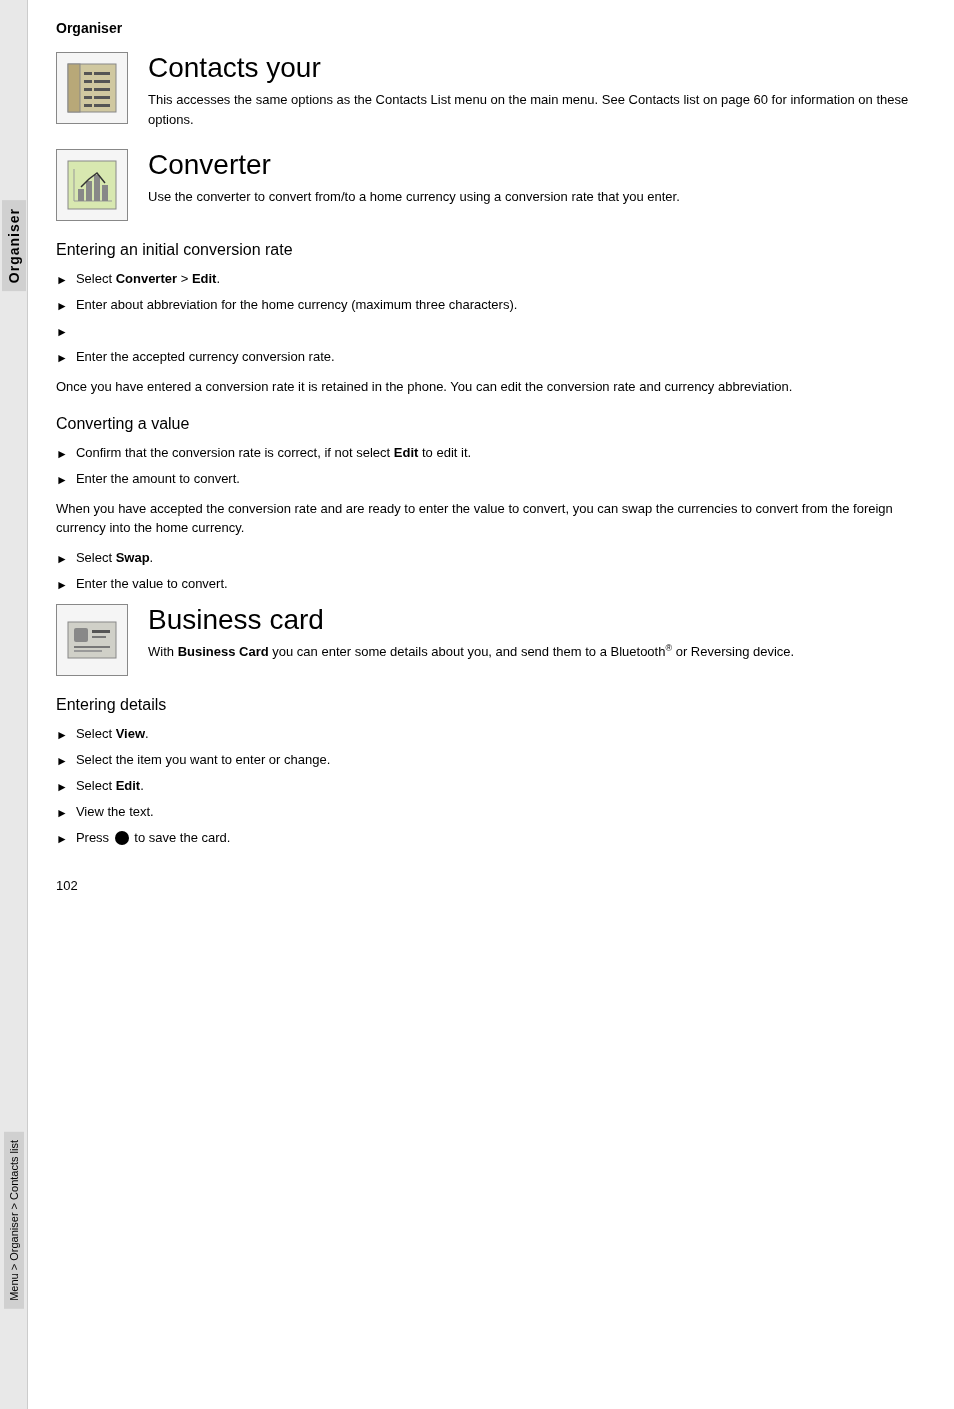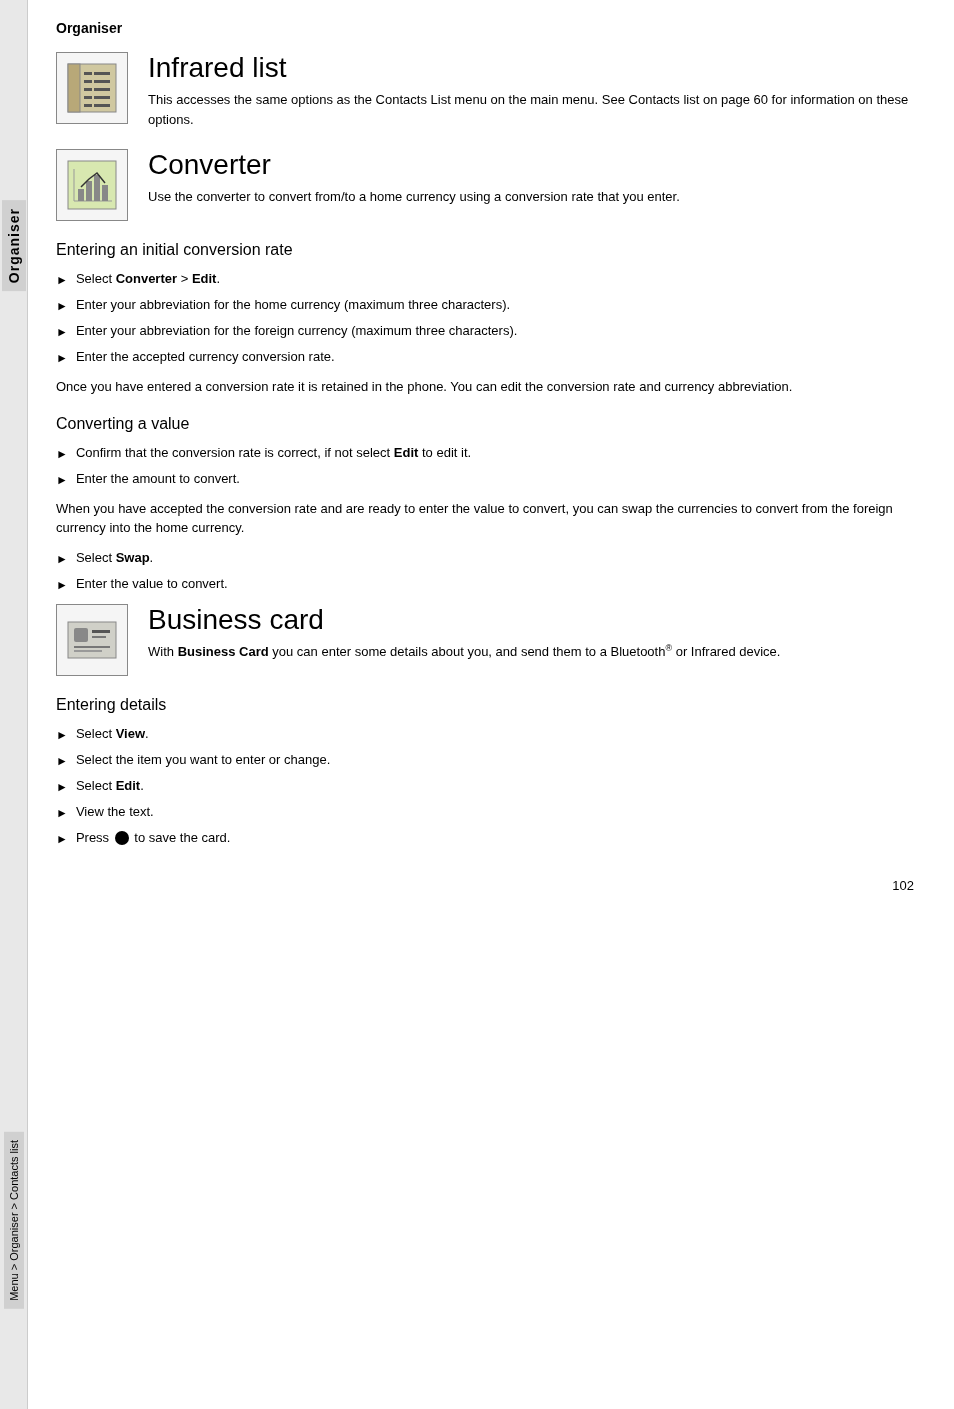--- a/index.html
+++ b/index.html
@@ -134,21 +134,20 @@
       font-size: 13px;
       line-height: 1.5;
       margin: 10px 0;
     }
 
     
     .page-number {
       font-size: 13px;
       margin-top: 30px;
       font-weight: normal;
-      text-align: right;
     }
 
     
     .bold { font-weight: bold; }
 
     
     sup { font-size: 9px; }
 
     
     .phone-icon {
@@ -197,21 +196,21 @@
           <rect x="20" y="28" width="8" height="3" fill="#555"></rect>
           <rect x="30" y="28" width="16" height="3" fill="#555"></rect>
           <rect x="20" y="36" width="8" height="3" fill="#555"></rect>
           <rect x="30" y="36" width="16" height="3" fill="#555"></rect>
           <rect x="20" y="44" width="8" height="3" fill="#555"></rect>
           <rect x="30" y="44" width="16" height="3" fill="#555"></rect>
         </svg>
       </div>
     </div>
     <div>
-      <div class="section-title">Infrared list</div>
+      <div class="section-title">Contacts your</div>
       <div class="section-text">This accesses the same options as the Contacts List menu on the main menu. See Contacts list on page 60 for information on these options.</div>
     </div>
   </div>
 
   <div class="section-with-icon">
     <div class="section-icon">
       <div class="svg-icon-wrap">
         <svg width="56" height="56" viewBox="0 0 56 56">
 
           <rect x="4" y="4" width="48" height="48" fill="#d8e8b0" stroke="#888" stroke-width="1"></rect>
@@ -235,25 +234,24 @@
   </div>
 
   <div class="subsection-heading">Entering an initial conversion rate</div>
   <ul class="bullet-list">
     <li>
       <span class="bullet-arrow">►</span>
       <span>Select <span class="bold">Converter</span> &gt; <span class="bold">Edit</span>.</span>
     </li>
     <li>
       <span class="bullet-arrow">►</span>
-      <span>Enter your abbreviation for the home currency (maximum three characters).</span>
-    </li>
-    <li>
-      <span class="bullet-arrow">►</span>
-      <span>Enter your abbreviation for the foreign currency (maximum three characters).</span>
+      <span>Enter about abbreviation for the home currency (maximum three characters).</span>
+    </li>
+    <li>
+      <span class="bullet-arrow">►</span>
     </li>
     <li>
       <span class="bullet-arrow">►</span>
       <span>Enter the accepted currency conversion rate.</span>
     </li>
   </ul>
   <p class="paragraph">Once you have entered a conversion rate it is retained in the phone. You can edit the conversion rate and currency abbreviation.</p>
 
   <div class="subsection-heading">Converting a value</div>
   <ul class="bullet-list">
@@ -290,21 +288,21 @@
           <rect x="28" y="18" width="18" height="3" fill="#555"></rect>
           <rect x="28" y="24" width="14" height="2" fill="#777"></rect>
           <rect x="10" y="34" width="36" height="2" fill="#777"></rect>
           <rect x="10" y="38" width="28" height="2" fill="#999"></rect>
         </svg>
       </div>
     </div>
     <div>
       <div class="section-title">Business card</div>
       <div class="section-text">
-        <span>With </span><span class="bold">Business Card</span><span> you can enter some details about you, and send them to a Bluetooth</span><sup>®</sup><span> or Infrared device.</span>
+        <span>With </span><span class="bold">Business Card</span><span> you can enter some details about you, and send them to a Bluetooth</span><sup>®</sup><span> or Reversing device.</span>
       </div>
     </div>
   </div>
 
   <div class="subsection-heading">Entering details</div>
   <ul class="bullet-list">
     <li>
       <span class="bullet-arrow">►</span>
       <span>Select <span class="bold">View</span>.</span>
     </li>

